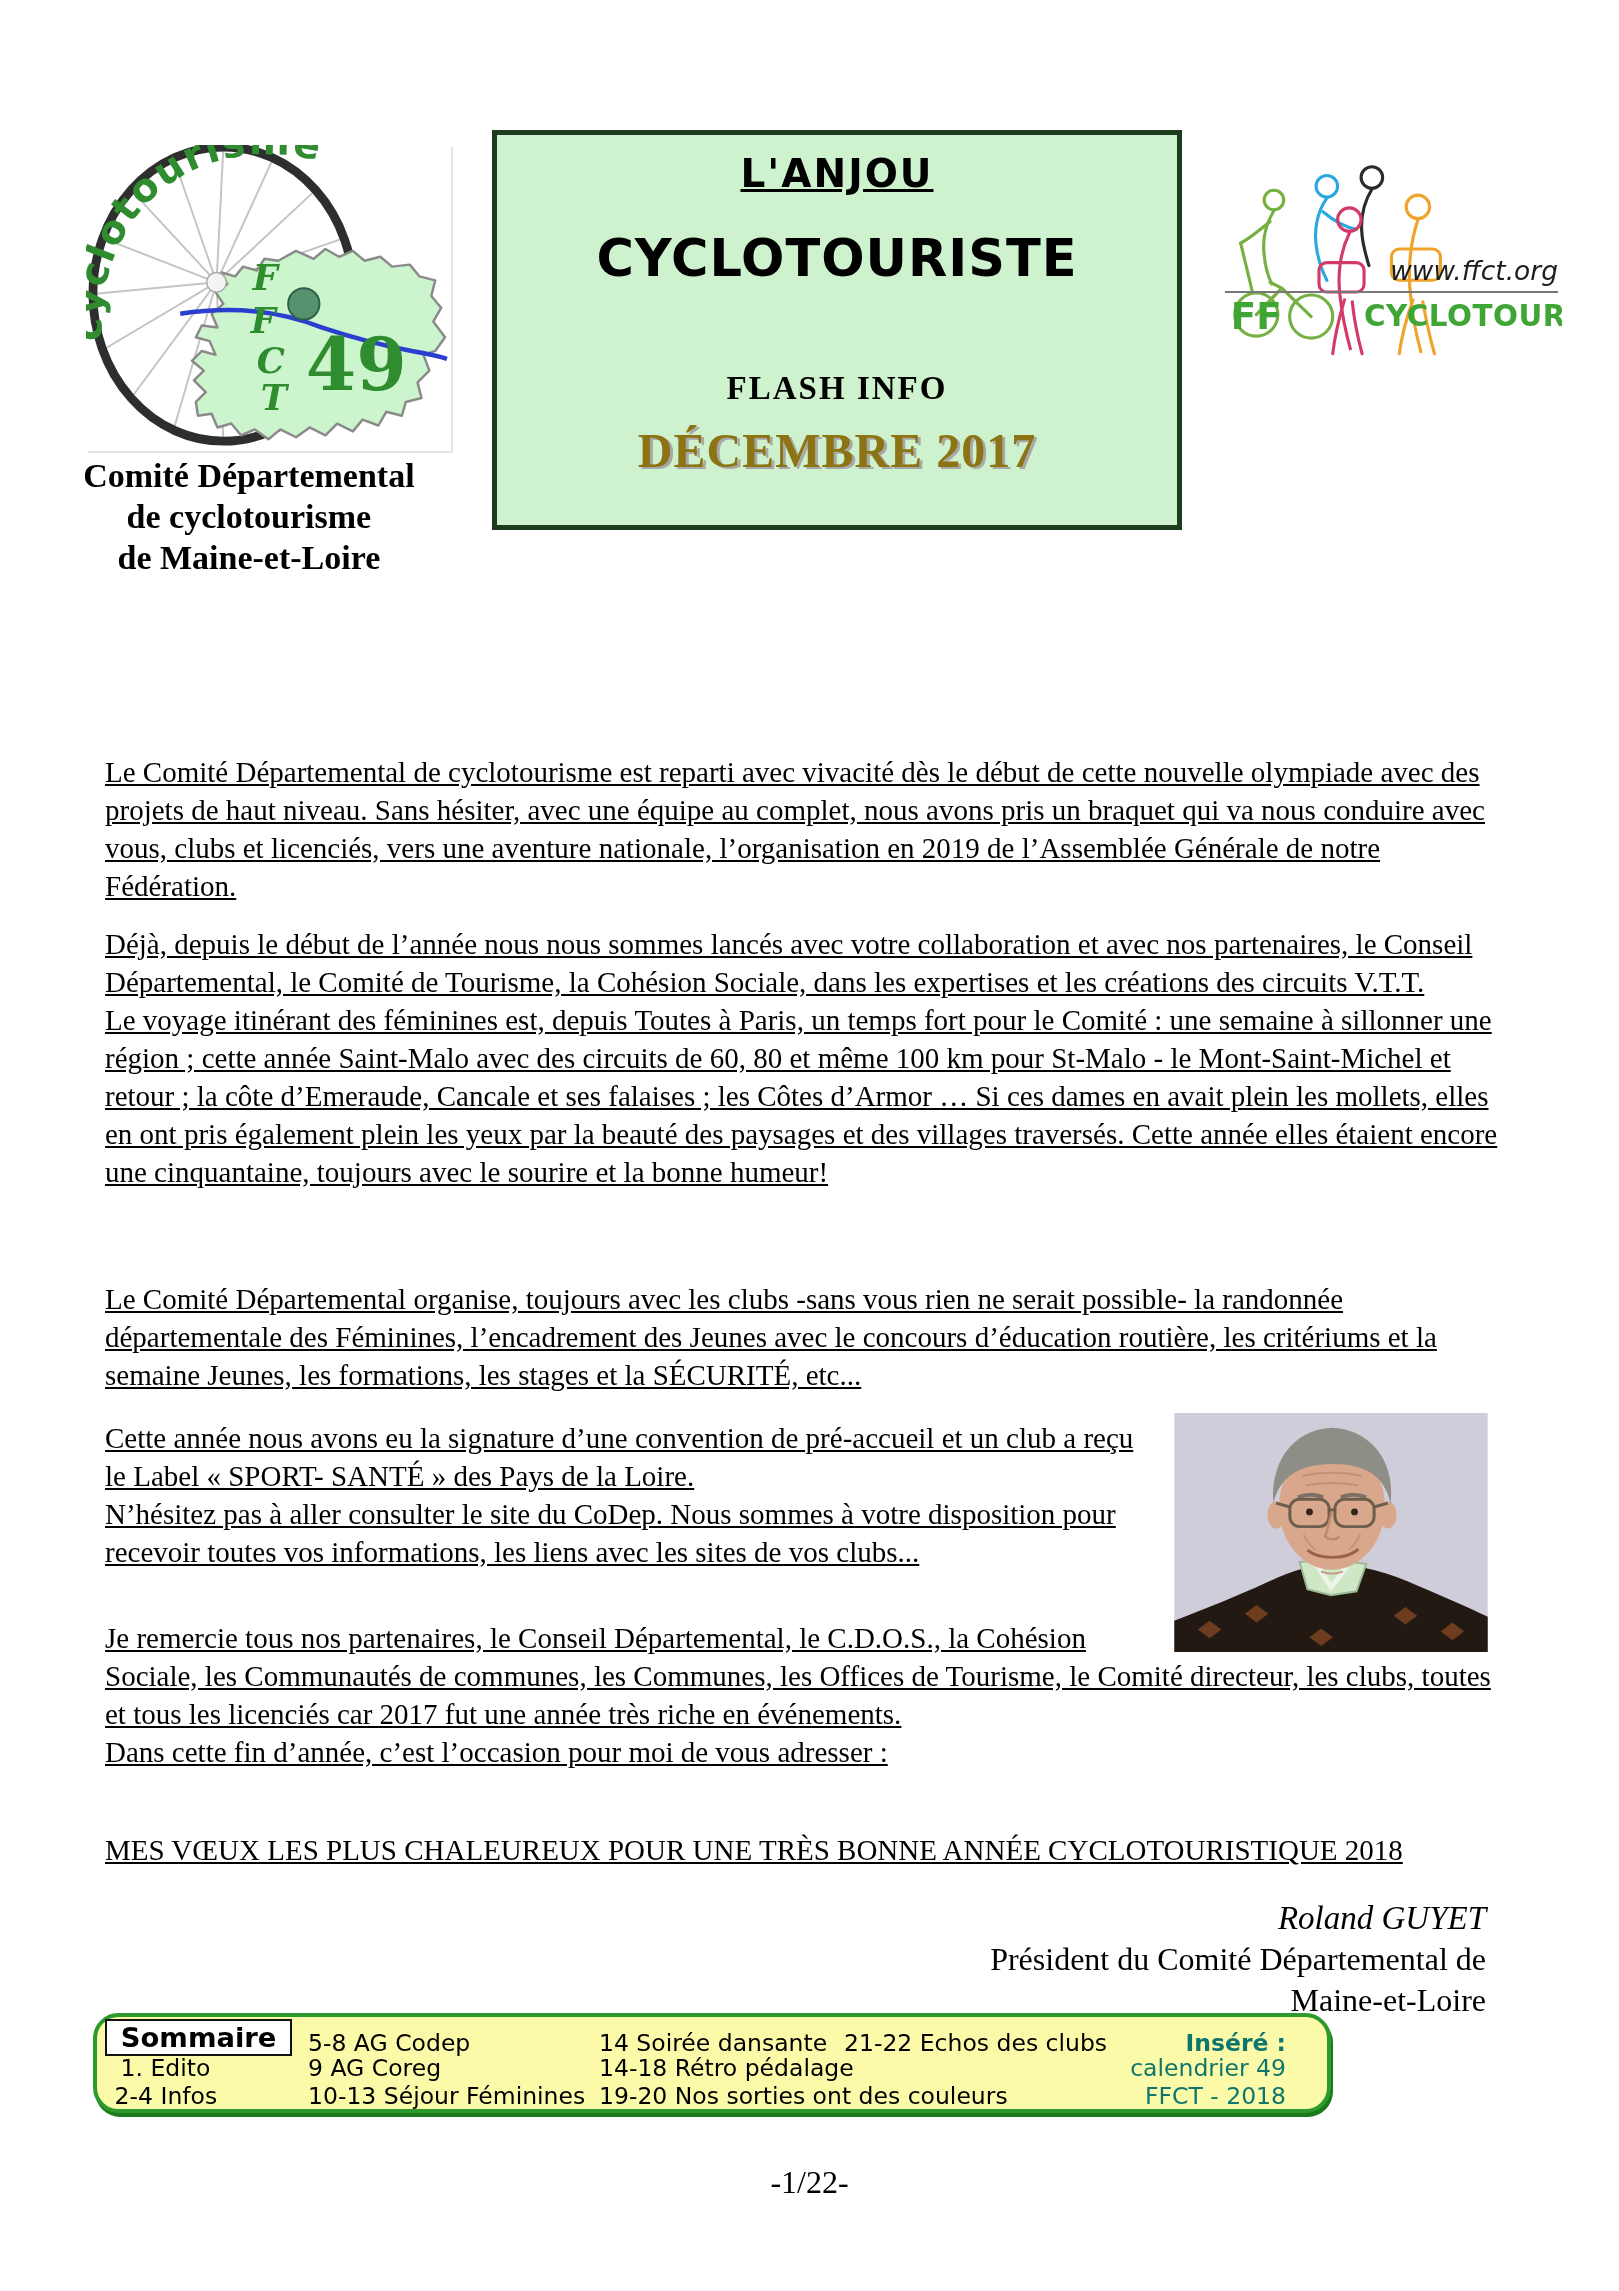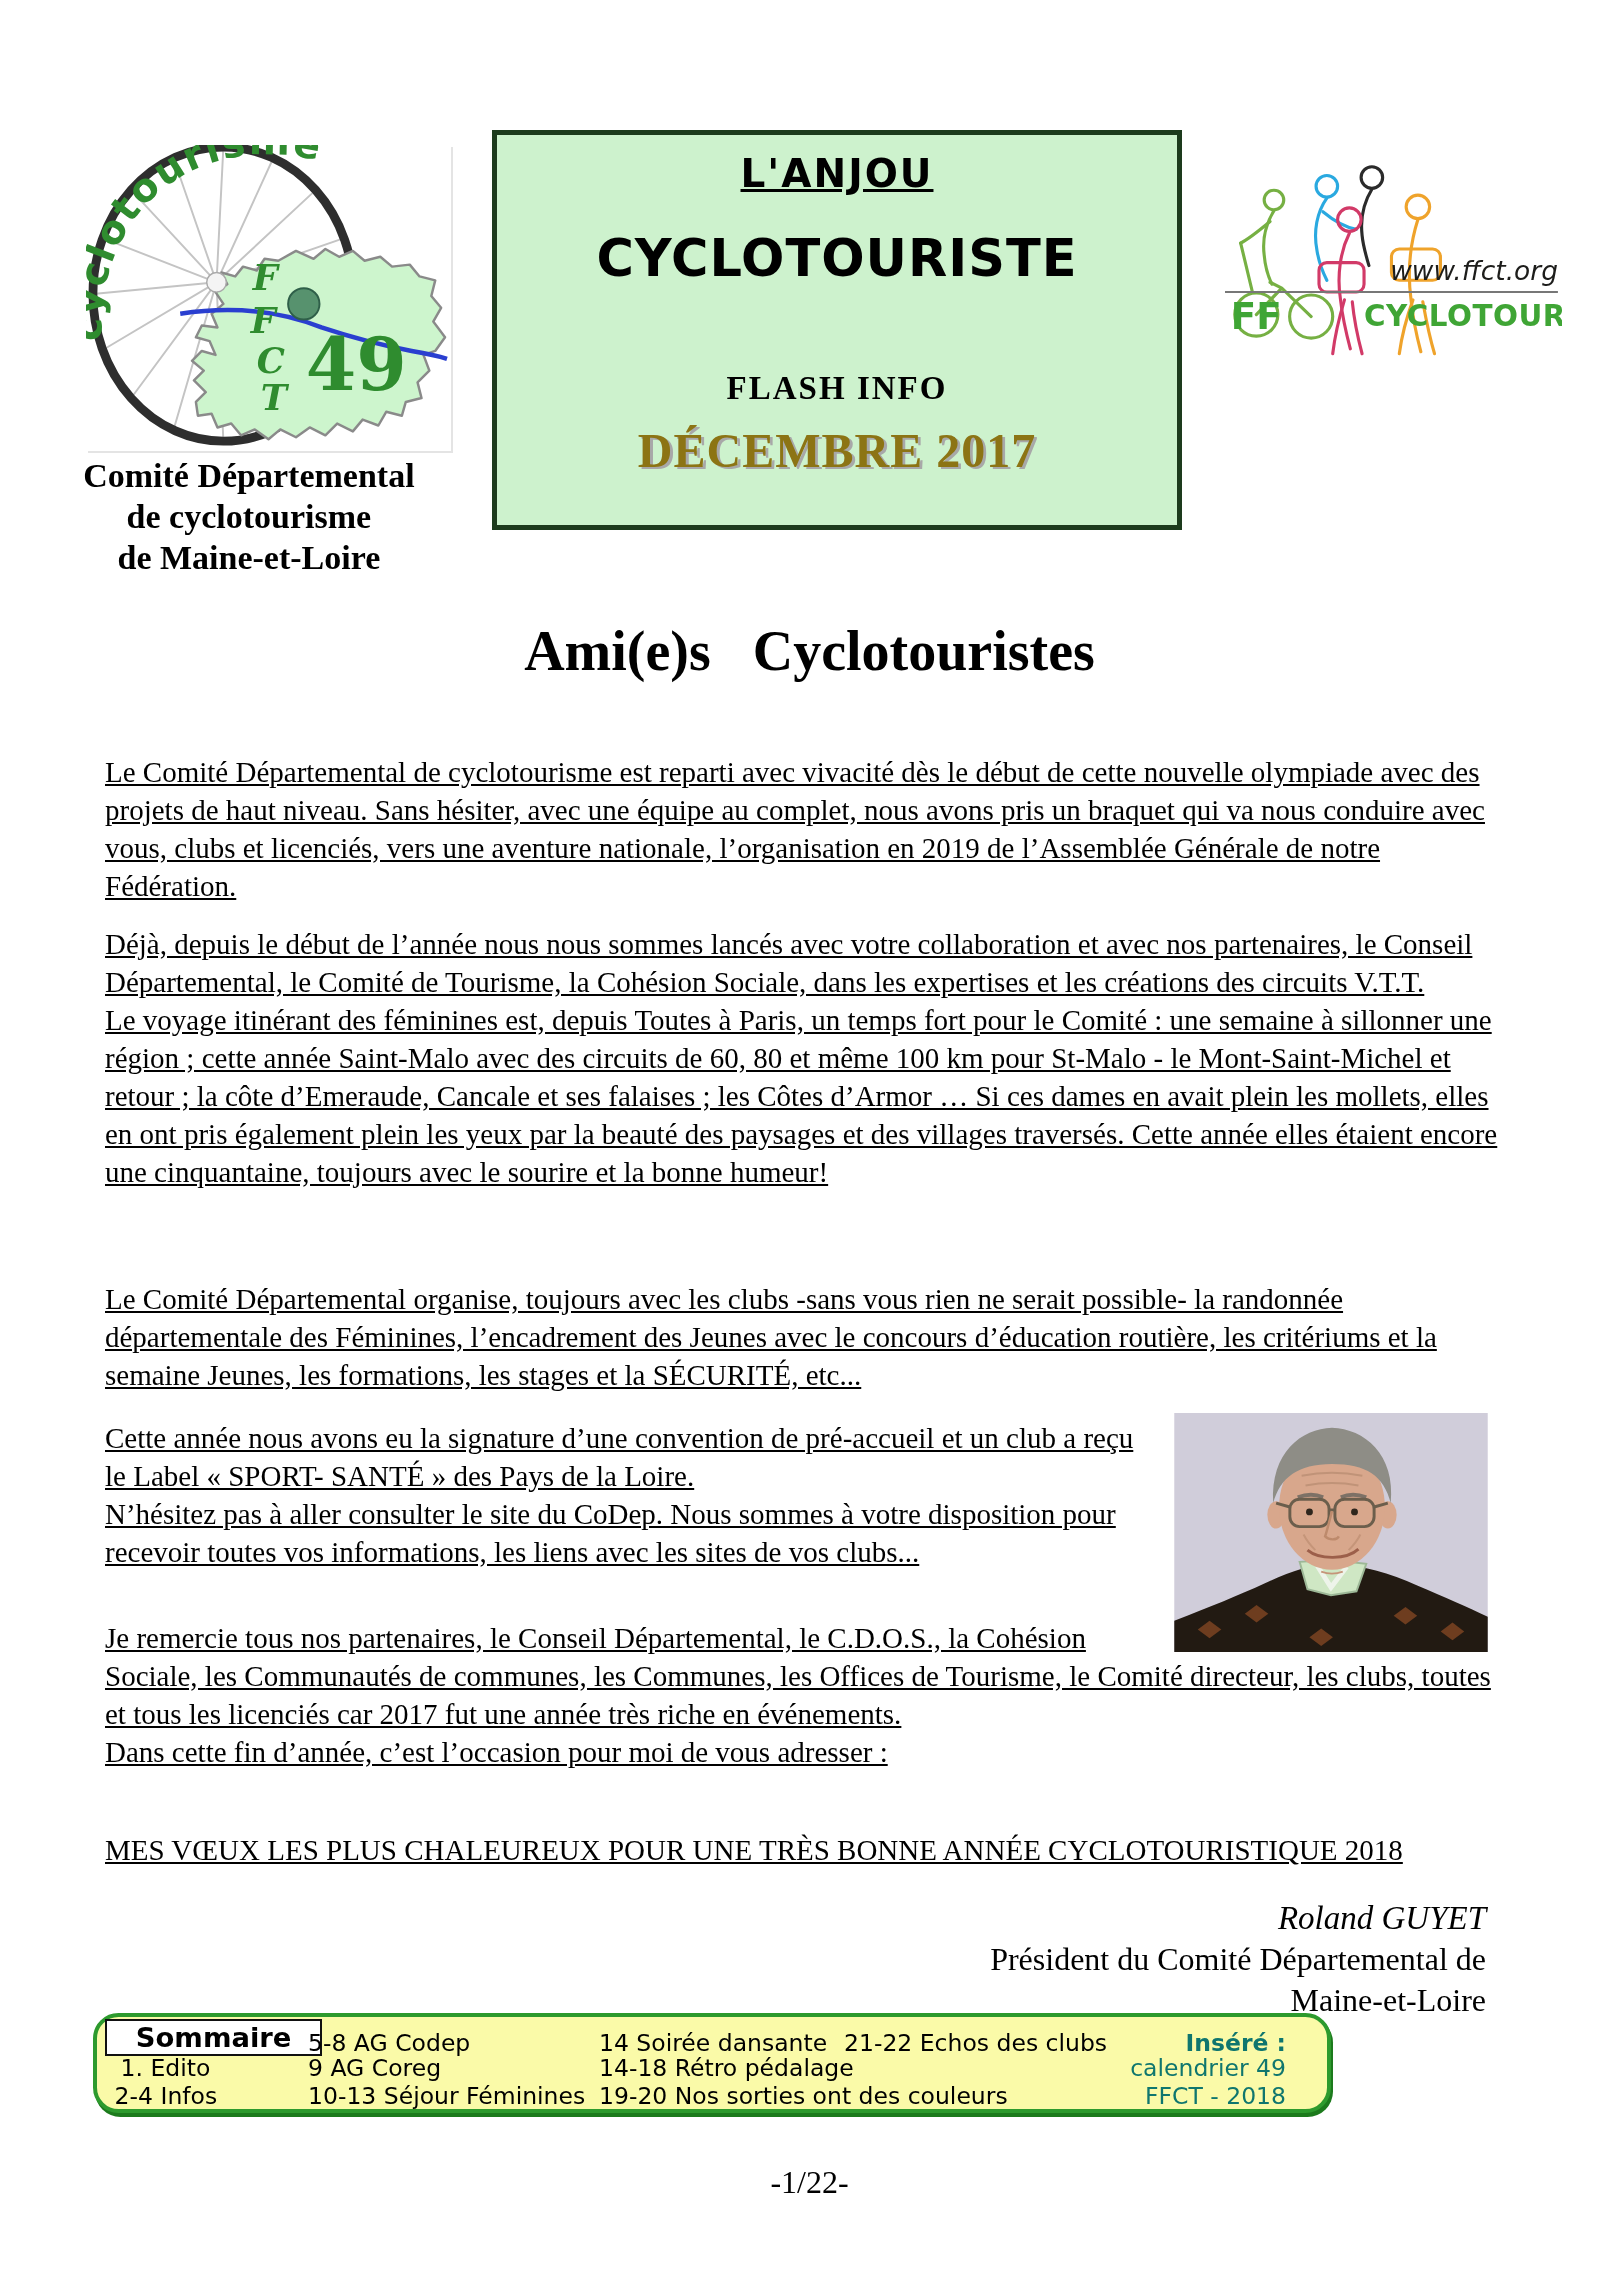--- a/index.html
+++ b/index.html
@@ -50,21 +50,21 @@
                font-size:32px; line-height:41px; }
   #sig-name { font-style:italic; font-size:33px;padding-left:12px; }
 
   
   #sommaire { left:93px; top:2013px; width:1230px; height:92px;
               background:#fafaa8; border:4.9px solid #2d9a2d; border-radius:25.5px;
               box-shadow:2px 3.9px 0 #1c7a1c;
               font-family:"DejaVu Sans", sans-serif; font-size:23.5px; }
   .som-item { position:absolute; white-space:nowrap; }
   #som-label { left:7.8px; top:2px; background:#ffffff; border:2px solid #111;
-               padding:1px 29px; font-size:27.4px; font-weight:bold; }
+               padding:1px 14px; font-size:27.4px; font-weight:bold; }
   .som-red { color:#0f766e; right:41px; text-align:right; }
   .r1 { top:12px; } .r2 { top:37px; } .r3 { top:65px; }
   .c1a { left:23.5px; } .c1b { left:17.6px; }
   .c2 { left:211px; } .c3 { left:502px; } .c4 { left:747px; }
 
   #footer { left:0; top:2164px; width:1619px; text-align:center; font-size:32px; }
 </style>
 </head>
 <body>
 
@@ -142,21 +142,20 @@
           <path d="M200 150 C192 172 188 190 186 205 M210 152 C214 174 218 192 222 205"></path>
         </g>
       </g>
       <text x="348" y="130" text-anchor="end" font-family="DejaVu Sans, sans-serif" font-style="italic" font-size="27" fill="#1d1d1b">www.ffct.org</text>
       <path d="M8 142 L348 142" stroke="#777" stroke-width="2"></path>
       <text x="14" y="180" font-family="DejaVu Sans, sans-serif" font-weight="bold" font-size="38" fill="#3fa535">FF</text>
       <text x="150" y="177" font-family="DejaVu Sans, sans-serif" font-weight="bold" font-size="30" fill="#3fa535" letter-spacing="0.5">CYCLOTOURISME</text>
     </svg>
   </div>
 
-  <div class="abs" id="main-title">Ami(e)s   Cyclotouristes</div>
 
   <div class="copy" id="p1">
     <span class="seg"> Le Comité Départemental de cyclotourisme est reparti avec vivacité dès le début de cette nouvelle olympiade avec des projets de haut niveau.  Sans hésiter, avec une équipe au complet, nous avons pris un braquet qui va nous conduire avec vous, clubs et licenciés, vers une aventure nationale, l’organisation en 2019 de  l’Assemblée Générale de notre Fédération.</span>
   </div>
   <div class="copy" id="p2">
     <span class="seg">Déjà, depuis le début de l’année nous nous sommes lancés avec votre collaboration  et avec nos partenaires,  le Conseil Départemental, le Comité  de Tourisme, la Cohésion Sociale, dans les expertises et les créations des circuits V.T.T.</span>
     <span class="seg">Le voyage itinérant des féminines est, depuis Toutes à Paris, un temps fort pour le Comité : une semaine à sillonner une région ; cette année Saint-Malo  avec des circuits de 60, 80 et même 100 km pour St-Malo -  le Mont-Saint-Michel et retour ; la côte d’Emeraude, Cancale et ses falaises ; les Côtes d’Armor … Si ces dames en avait plein les mollets, elles en ont pris également plein les yeux par la beauté des paysages et des villages traversés. Cette année elles étaient encore une cinquantaine, toujours avec le sourire et la bonne humeur!</span>
   </div>
   <div class="copy" id="p3">
     <span class="seg">Le Comité Départemental organise, toujours avec les clubs -sans vous rien  ne serait possible- la randonnée départementale des Féminines, l’encadrement des Jeunes avec le concours d’éducation routière, les critériums et la semaine Jeunes, les formations, les stages et la SÉCURITÉ, etc...</span>

